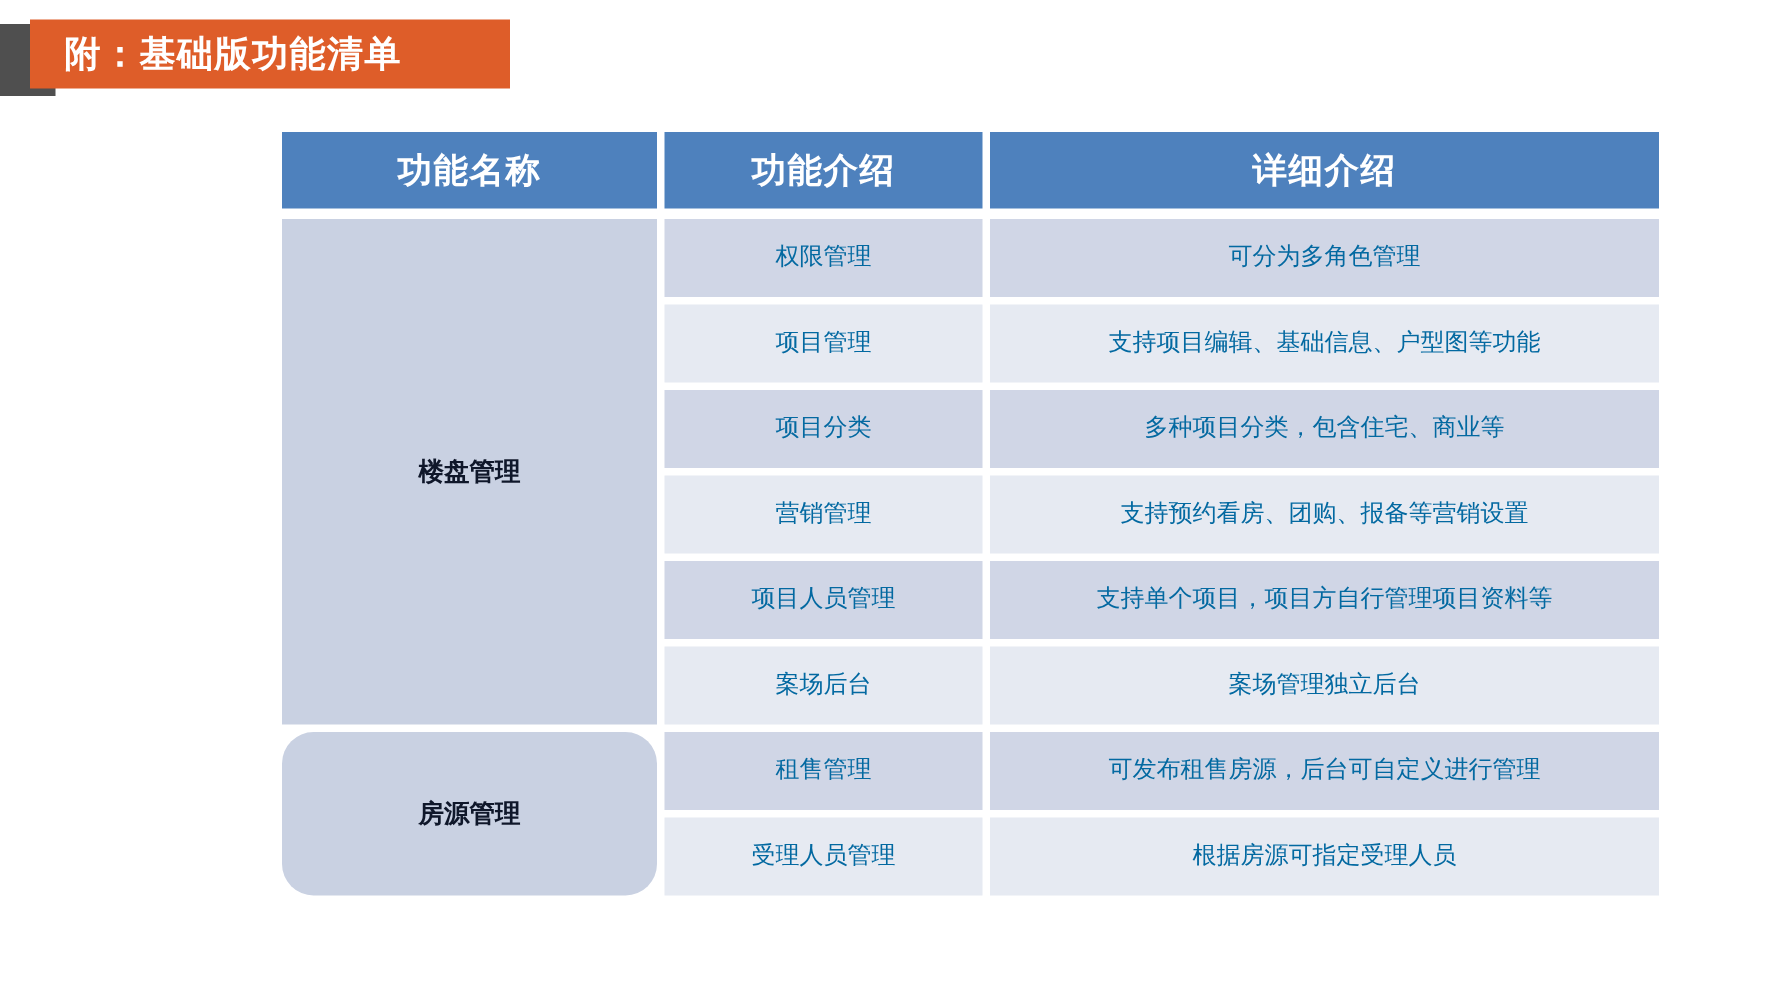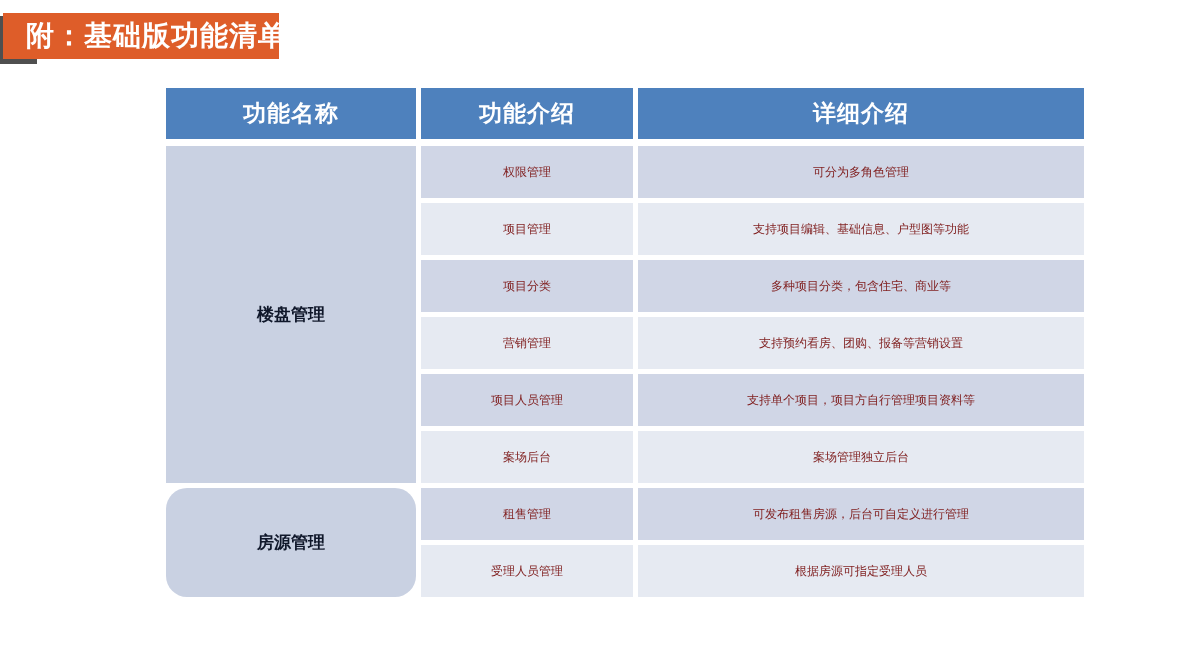--- a/index.html
+++ b/index.html
@@ -20,40 +20,40 @@
   .accent-gray {
     position: absolute;
     left: 0;
     top: 16px;
     width: 37px;
     height: 48px;
     background: #4f4f4f;
   }
   .title-banner {
     position: absolute;
-    left: 3px;
+    left: 20px;
     top: 13px;
-    width: 276px;
+    width: 320px;
     height: 46px;
     background: #de5d29;
     color: #ffffff;
     display: flex;
     align-items: center;
     padding-left: 23px;
     box-sizing: border-box;
-    font-size: 28px;
+    font-size: 24px;
     font-weight: 600;
     letter-spacing: 1px;
     white-space: nowrap;
   }
 
   
   .table-wrap {
     position: absolute;
-    left: 166px;
+    left: 188px;
     top: 88px;
     width: 919px;
   }
   .thead {
     display: grid;
     grid-template-columns: 250px 212px 446px;
     column-gap: 5px;
   }
   .th {
     height: 51px;
@@ -71,22 +71,22 @@
     display: grid;
     grid-template-columns: 250px 212px 446px;
     grid-template-rows: repeat(8, 52px);
     gap: 5px;
   }
   .cell {
     display: flex;
     align-items: center;
     justify-content: center;
     text-align: center;
-    color: #7f1d1d;
-    font-size: 12px;
+    color: #0369a1;
+    font-size: 16px;
     line-height: 1.25;
     padding: 2px 6px;
     box-sizing: border-box;
   }
   .group-cell {
     background: #c9d1e2;
     font-weight: bold;
     font-size: 17px;
     color: #0f172a;
   }

